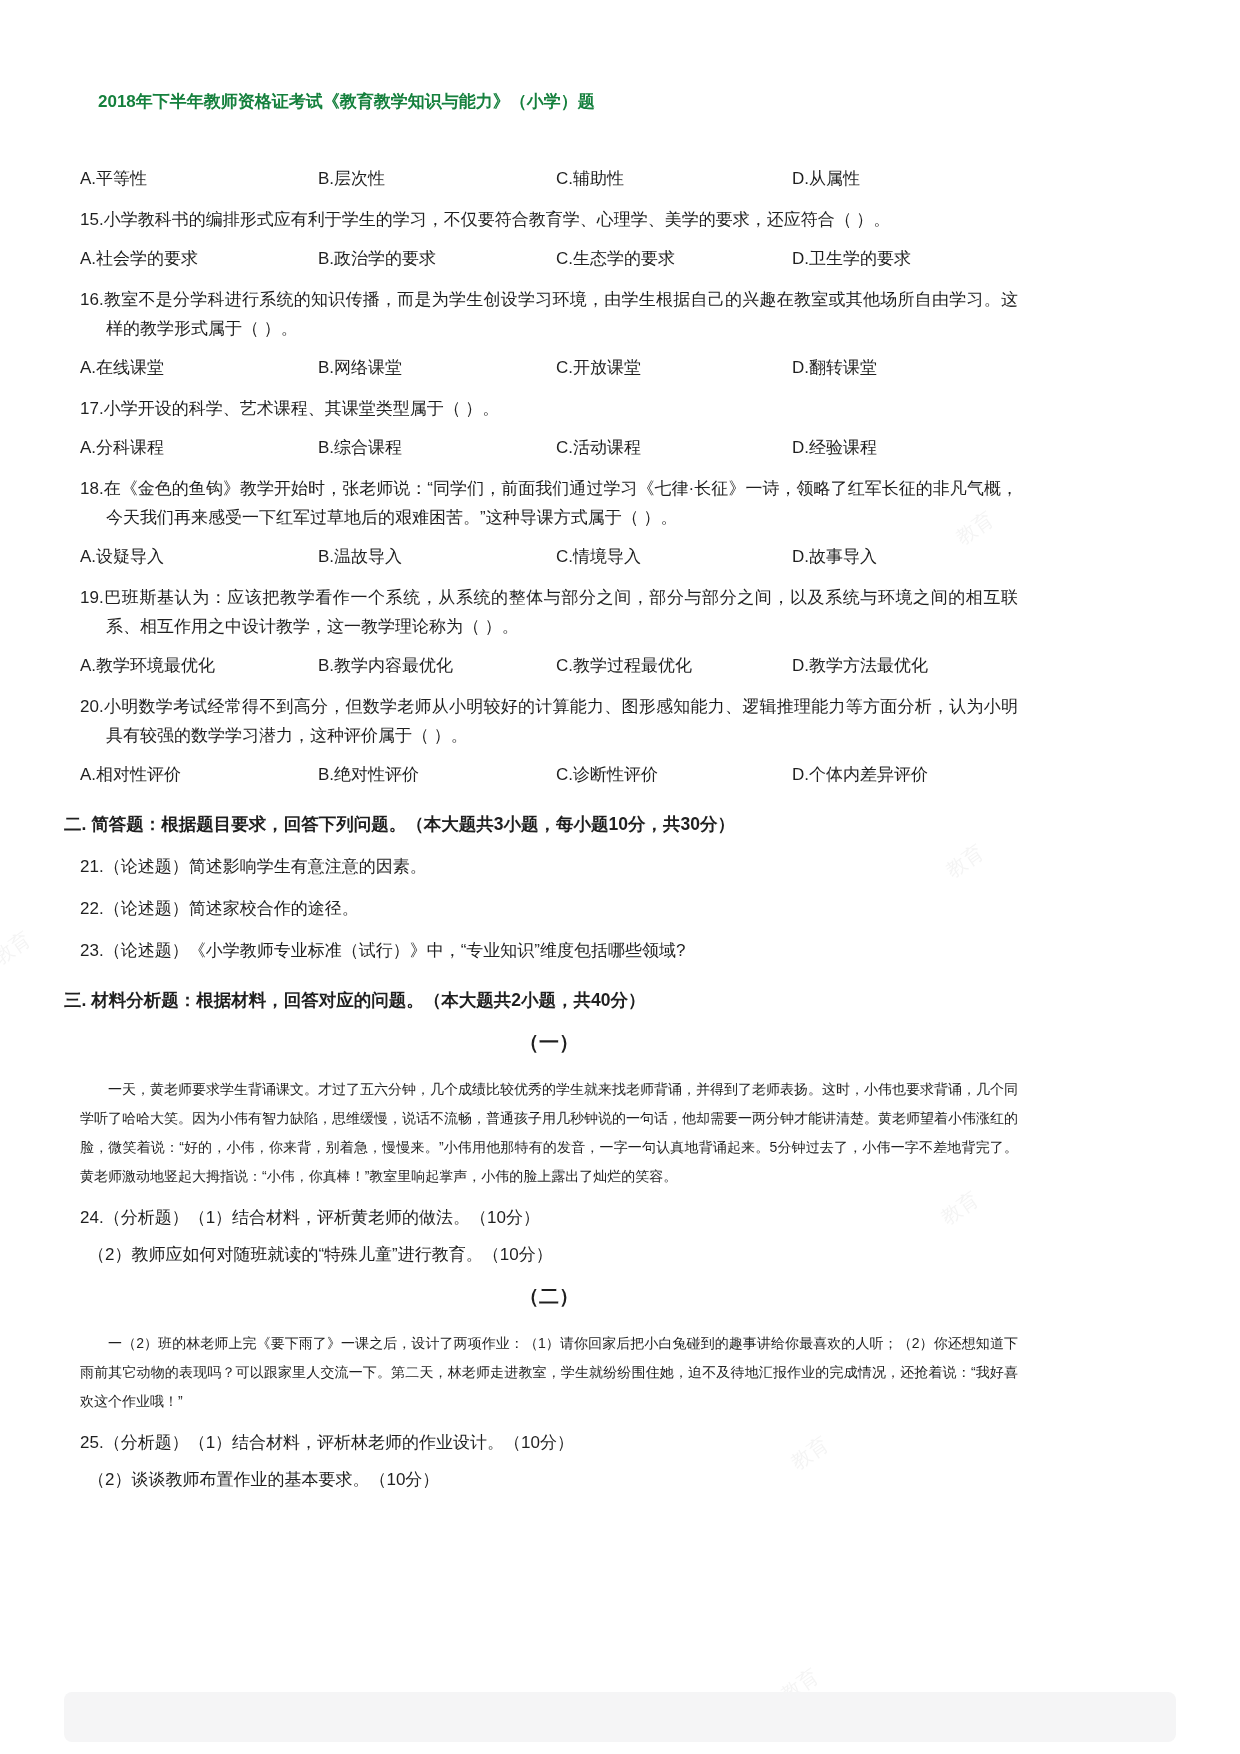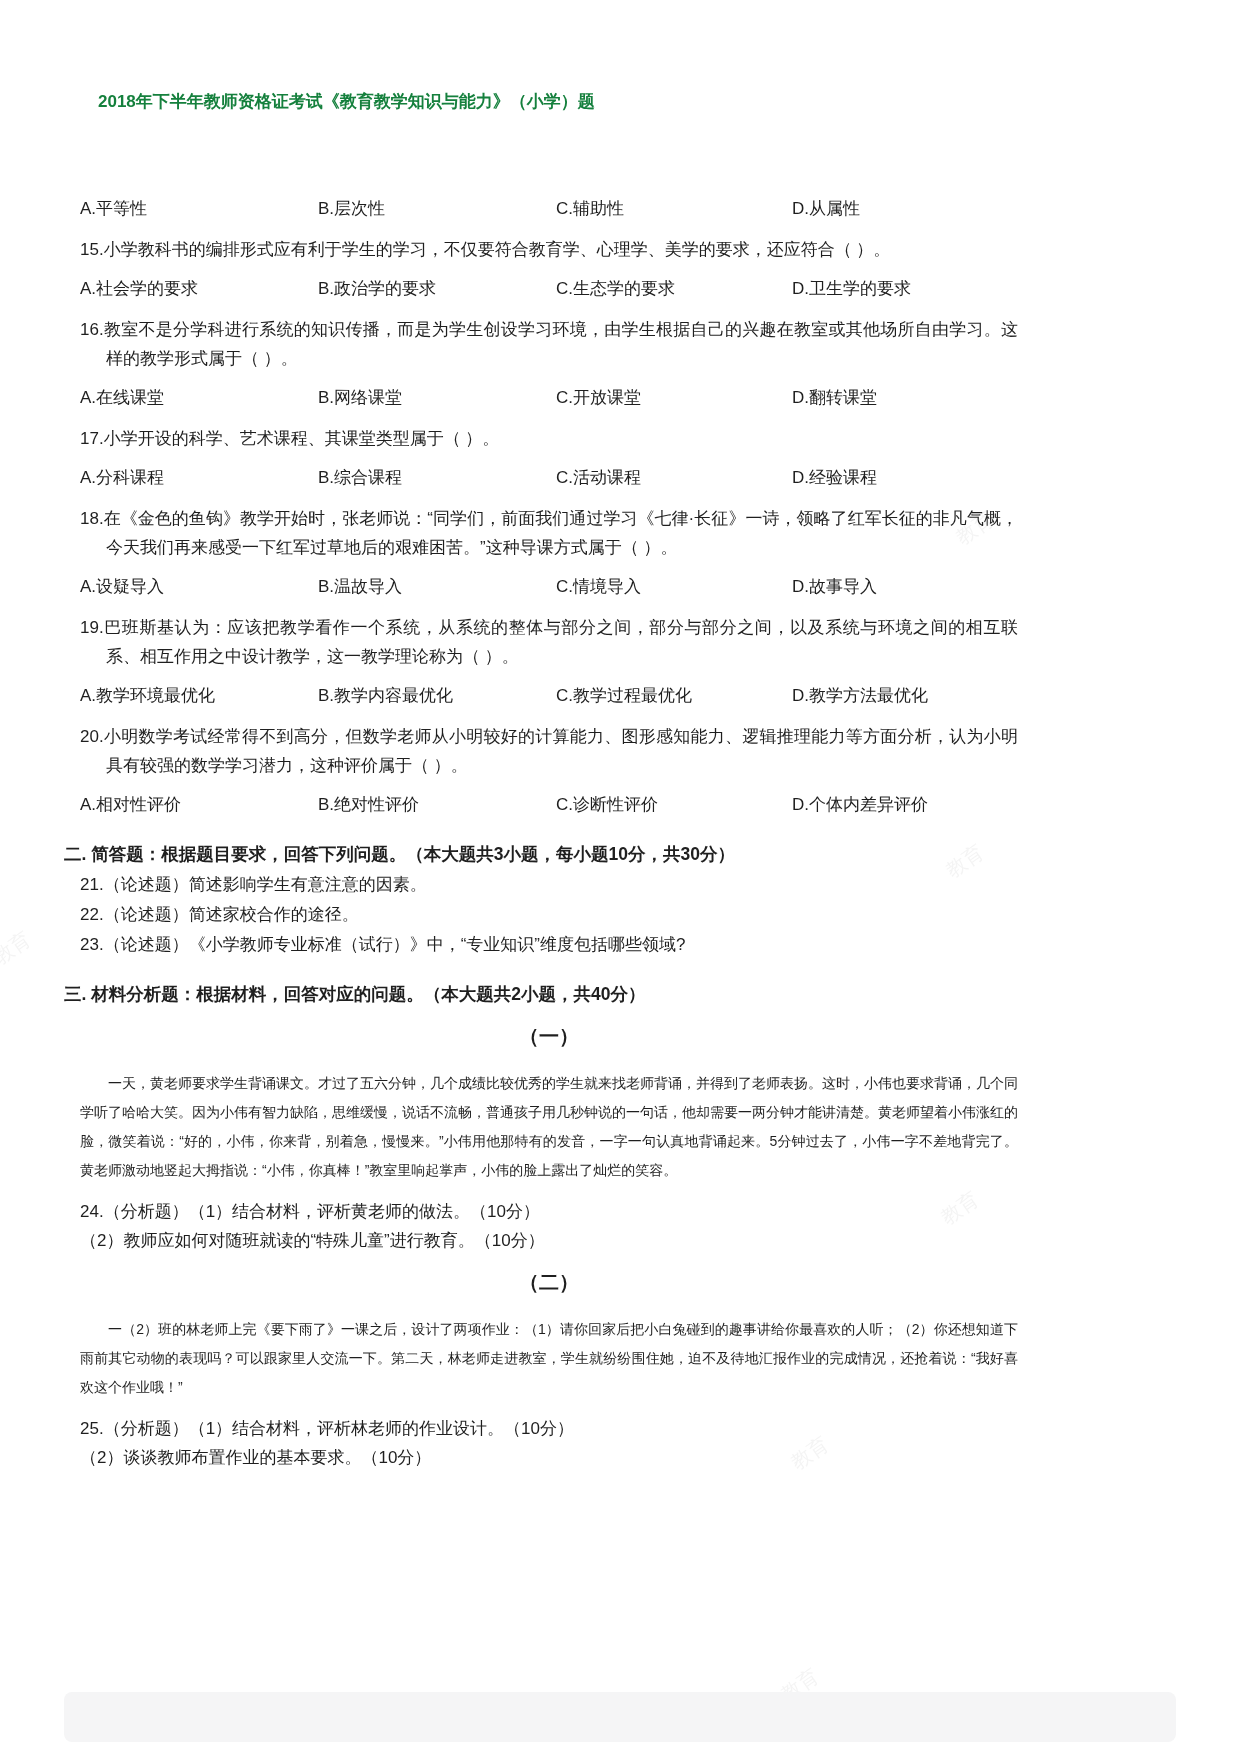--- a/index.html
+++ b/index.html
@@ -24,36 +24,36 @@
     line-height: 24px;
   }
   .options-row {
     display: grid;
     grid-template-columns: 238px 238px 236px 1fr;
     font-size: 17px;
     line-height: 29px;
     margin-top: 10px;
   }
   .options-row.first {
-    margin-top: 80px;
+    margin-top: 50px;
   }
   .question { margin-top: 12px; }
   .q-text {
     font-size: 17px;
     line-height: 29px;
     margin: 0 0 0 26px;
     text-indent: -26px;
     text-align: justify;
   }
   .plain-line {
     font-size: 17px;
     line-height: 29px;
-    margin: 0;
+    margin: 8px;
   }
-  .short-q { margin-top: 1px; }
+  .short-q { margin-top: 13px; }
   .section-header {
     font-size: 17.5px;
     font-weight: 700;
     line-height: 30px;
     margin: 20px 0 0 -16px;
   }
   .material-label {
     text-align: center;
     font-size: 20px;
     font-weight: 600;

